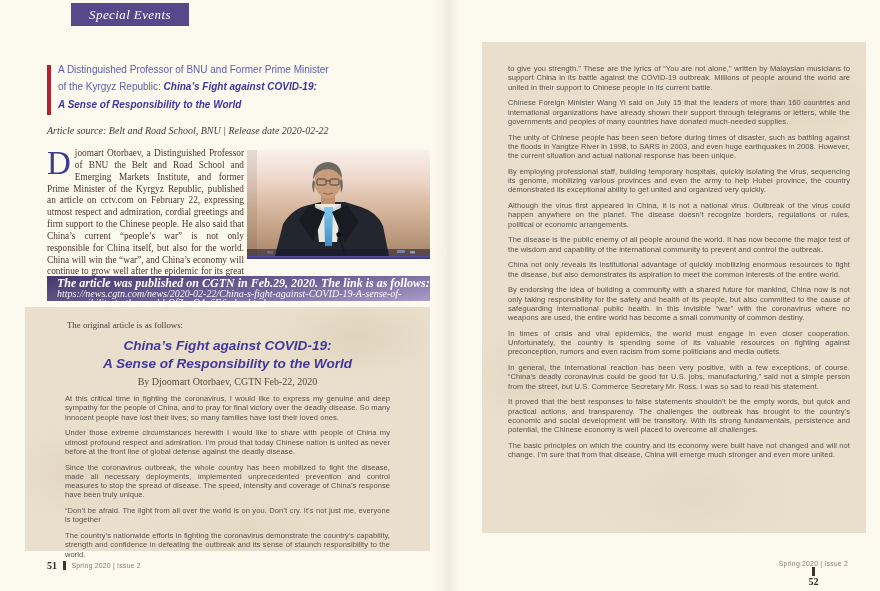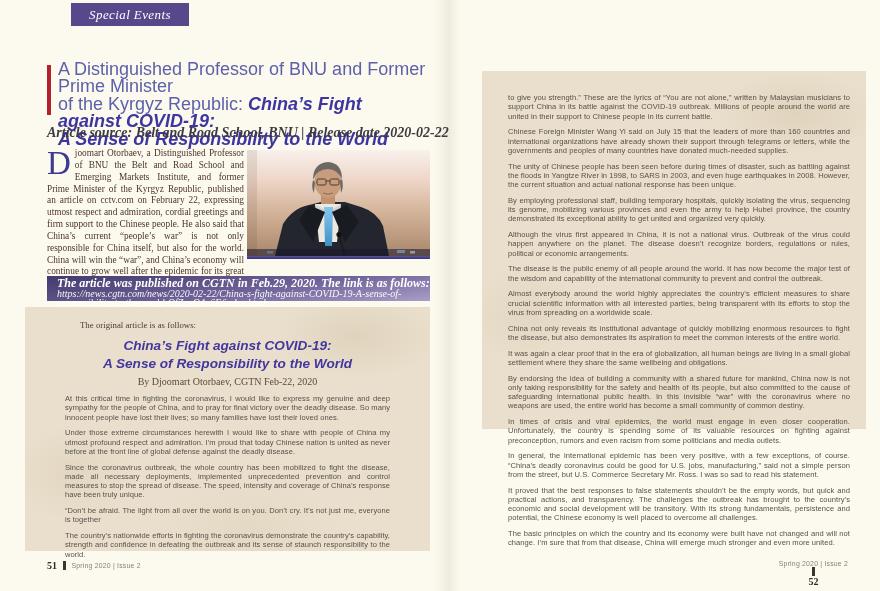--- a/index.html
+++ b/index.html
@@ -11,25 +11,25 @@
   .spread{position:absolute;inset:0;}
   .spine{position:absolute;left:434px;top:0;width:26px;height:591px;
     background:linear-gradient(90deg,rgba(0,0,0,0) 0%,rgba(120,100,70,0.07) 45%,rgba(120,100,70,0.10) 55%,rgba(0,0,0,0) 100%);}
 
   
   .special-events{position:absolute;left:46px;top:3px;width:118px;height:23px;
     background:#57488c;color:#fff;display:flex;align-items:center;justify-content:center;
     font-family:"Liberation Serif",serif;font-style:italic;font-size:13px;letter-spacing:.4px;margin-left:25px;}
   .title-block{position:absolute;left:47px;top:61px;width:380px;}
   .red-bar{position:absolute;left:0;top:4px;width:4px;height:50px;background:#b0222f;}
-  .title-block h1{margin:0 0 0 11px;font-size:18px;line-height:17.4px;font-weight:normal;}
+  .title-block h1{margin:0 0 0 11px;font-size:10px;line-height:17.4px;font-weight:normal;}
   .t-reg{color:#5d61aa;}
   .t-bold{color:#3d36a0;font-weight:bold;font-style:italic;}
   .source{position:absolute;left:47px;top:125px;font-family:"Liberation Serif",serif;
-    font-style:italic;font-size:14px;color:#3d3a42;font-weight:bold;}
+    font-style:italic;font-size:10px;color:#3d3a42;}
   .intro{position:absolute;left:47px;top:148px;width:197px;
     font-family:"Liberation Serif",serif;font-size:9.3px;line-height:11.85px;
     text-align:justify;color:#4d352c;}
   .dropcap{float:left;font-size:33px;line-height:28px;padding:1px 4px 0 0;
     color:#3c3b91;font-family:"Liberation Serif",serif;}
   .photo{position:absolute;left:247px;top:150px;width:183px;height:106px;overflow:hidden;}
   .photo svg{display:block;width:100%;height:100%;}
   .photo-bar{position:absolute;left:247px;top:256px;width:183px;height:3px;
     background:linear-gradient(180deg,#5a51a0,#3a3470);}
   .cgtn-box{position:absolute;left:47px;top:276px;width:383px;height:25px;
@@ -39,32 +39,32 @@
   .cgtn-line1{font-size:12px;font-weight:bold;line-height:9.5px;}
   .cgtn-line2{font-size:10px;line-height:9.5px;opacity:.95;}
 
   .article-box{background:#e9dfcc;
     background-image:
       radial-gradient(ellipse 120px 60px at 82% 12%,rgba(170,140,100,.14),transparent 70%),
       radial-gradient(ellipse 90px 70px at 12% 68%,rgba(170,140,100,.10),transparent 70%),
       radial-gradient(ellipse 140px 80px at 55% 92%,rgba(170,140,100,.08),transparent 70%);}
   .left-box{position:absolute;left:25px;top:307px;width:405px;height:244px;box-sizing:border-box;
     padding:13px 40px 0 40px;}
-  .box-intro{font-family:"Liberation Serif",serif;font-size:8.8px;color:#45403b;margin-left:15px;}
+  .box-intro{font-family:"Liberation Serif",serif;font-size:8.8px;color:#45403b;margin-left:2px;}
   .left-box h2{margin:7px 0 0;text-align:center;font-size:13.6px;line-height:17.6px;
     font-style:italic;font-weight:bold;color:#43379f;}
   .byline{text-align:center;font-family:"Liberation Serif",serif;font-size:10px;
     color:#5d4a38;margin-top:4px;}
   .paras p{margin:0 0 6.5px;font-size:7.55px;line-height:9.25px;text-align:justify;
     color:#57514a;letter-spacing:.05px;}
   .left-box .paras{margin-top:7px;}
 
   
-  .right-box{position:absolute;left:482px;top:42px;width:384px;height:358px;box-sizing:border-box;
-    padding:22px 16px 0 26px;margin-top:29px;}
+  .right-box{position:absolute;left:482px;top:42px;width:384px;height:491px;box-sizing:border-box;
+    padding:22px 16px 0 26px;}
 
   
   .footer{position:absolute;top:560px;display:flex;align-items:center;}
   .footer-left{left:47px;}
   .footer-right{right:32px;flex-direction:column;}
   .pagenum{font-family:"Liberation Serif",serif;font-weight:bold;font-size:10px;color:#2f2c28;text-align:right;}
   .fdiv{display:inline-block;width:2.5px;height:9px;background:#3a362f;margin:0 6px;}
   .fissue{font-size:6.9px;color:#8a8276;letter-spacing:.2px;}
 </style>
 </head>
@@ -169,26 +169,24 @@
 
   <div>
     <div class="article-box right-box">
       <div class="paras">
           <p>to give you strength.” These are the lyrics of “You are not alone,” written by Malaysian musicians to support China in its battle against the COVID-19 outbreak. Millions of people around the world are united in their support to Chinese people in its current battle.</p>
           <p>Chinese Foreign Minister Wang Yi said on July 15 that the leaders of more than 160 countries and international organizations have already shown their support through telegrams or letters, while the governments and peoples of many countries have donated much-needed supplies.</p>
           <p>The unity of Chinese people has been seen before during times of disaster, such as battling against the floods in Yangtze River in 1998, to SARS in 2003, and even huge earthquakes in 2008. However, the current situation and actual national response has been unique.</p>
           <p>By employing professional staff, building temporary hospitals, quickly isolating the virus, sequencing its genome, mobilizing various provinces and even the army to help Hubei province, the country demonstrated its exceptional ability to get united and organized very quickly.</p>
           <p>Although the virus first appeared in China, it is not a national virus. Outbreak of the virus could happen anywhere on the planet. The disease doesn’t recognize borders, regulations or rules, political or economic arrangements.</p>
           <p>The disease is the public enemy of all people around the world. It has now become the major test of the wisdom and capability of the international community to prevent and control the outbreak.</p>
-          <p>Almost everybody around the world highly appreciates the country’s efficient measures to share crucial scientific information with all interested parties, being transparent with its efforts to stop the virus from spreading on a worldwide scale.</p>
           <p>China not only reveals its institutional advantage of quickly mobilizing enormous resources to fight the disease, but also demonstrates its aspiration to meet the common interests of the entire world.</p>
-          <p>It was again a clear proof that in the era of globalization, all human beings are living in a small global settlement where they share the same wellbeing and obligations.</p>
           <p>By endorsing the idea of building a community with a shared future for mankind, China now is not only taking responsibility for the safety and health of its people, but also committed to the cause of safeguarding international public health. In this invisible “war” with the coronavirus where no weapons are used, the entire world has become a small community of common destiny.</p>
           <p>In times of crisis and viral epidemics, the world must engage in even closer cooperation. Unfortunately, the country is spending some of its valuable resources on fighting against preconception, rumors and even racism from some politicians and media outlets.</p>
-          <p>In general, the international epidemic has been very positive, with a few exceptions, of course. “China’s deadly coronavirus could be good for U.S. jobs, manufacturing,” said not a simple person from the street, but U.S. Commerce Secretary Mr. Ross. I was so sad to read his statement.</p>
+          <p>In general, the international reaction has been very positive, with a few exceptions, of course. “China’s deadly coronavirus could be good for U.S. jobs, manufacturing,” said not a simple person from the street, but U.S. Commerce Secretary Mr. Ross. I was so sad to read his statement.</p>
           <p>It proved that the best responses to false statements shouldn’t be the empty words, but quick and practical actions, and transparency. The challenges the outbreak has brought to the country’s economic and social development will be transitory. With its strong fundamentals, persistence and potential, the Chinese economy is well placed to overcome all challenges.</p>
           <p>The basic principles on which the country and its economy were built have not changed and will not change. I’m sure that from that disease, China will emerge much stronger and even more united.</p>
         </div>
     </div>
 
     <div class="footer footer-right">
       <span class="fissue">Spring 2020  |  Issue 2</span>
       <span class="fdiv"></span>
       <span class="pagenum">52</span>
     </div>

